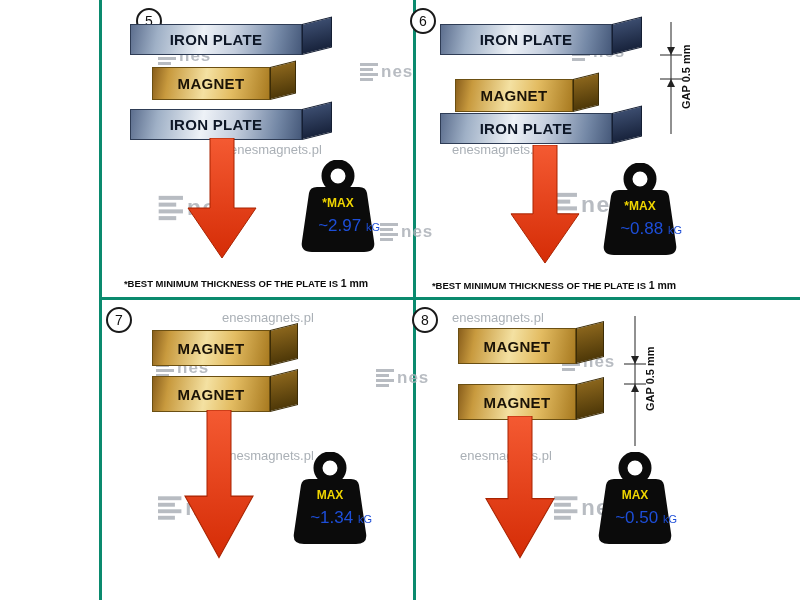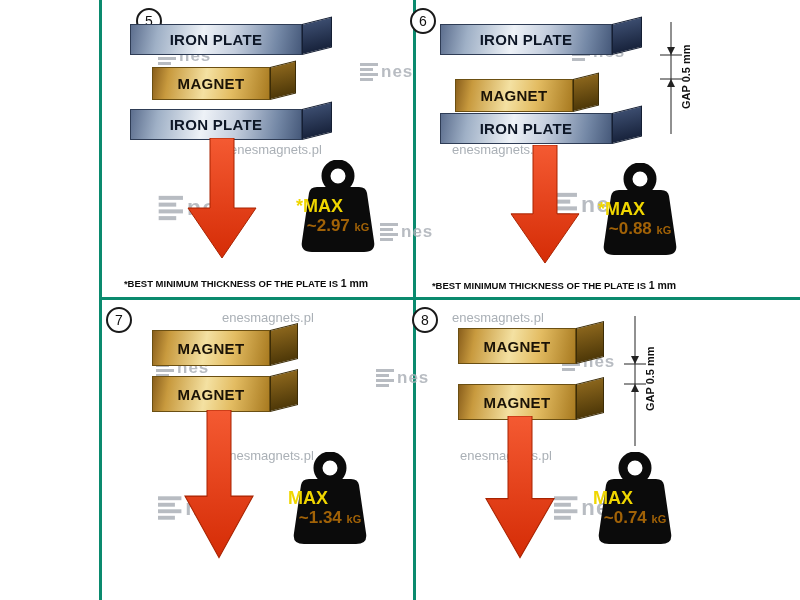--- a/index.html
+++ b/index.html
@@ -17,22 +17,22 @@
               border:1px solid #2e3c55;color:#0d1626;}
   .iron .side{background:linear-gradient(180deg,#3b4c6e,#18233c);border:1px solid #141e33;box-sizing:border-box;}
   .magnet .face{background:linear-gradient(100deg,#8a5f1c 0%,#c89a3e 14%,#f4e1a2 45%,#e3bc62 68%,#a87a20 100%);
                 border:1px solid #6b4f12;color:#1a1206;}
   .magnet .side{background:linear-gradient(180deg,#8a651c,#4e3808);border:1px solid #3c2c06;box-sizing:border-box;}
   
   .arrow{position:absolute;}
   
   .weight{position:absolute;width:84px;height:100px;}
   .weight svg{position:absolute;left:0;top:0;}
-  .w-label{position:absolute;top:36px;left:0;right:0;text-align:left;color:#f0d600;font-weight:bold;font-size:18px;}
-  .w-value{position:absolute;top:56px;left:0;right:0;text-align:center;color:#a16207;font-weight:bold;font-size:17px;}
+  .w-label{position:absolute;top:36px;left:0;right:0;text-align:center;color:#f0d600;font-weight:bold;font-size:12px;}
+  .w-value{position:absolute;top:56px;left:0;right:0;text-align:right;color:#1d4ed8;font-weight:normal;font-size:17px;}
   .w-unit{font-size:11px;}
   
   .note{position:absolute;font-size:9.5px;font-weight:bold;text-align:center;color:#0c0c0c;letter-spacing:0;}
   .note .nb{font-size:10.5px;}
   
   .gap-anno{position:absolute;}
   .gap-label{position:absolute;writing-mode:vertical-rl;transform:rotate(180deg);font-weight:bold;font-size:11px;
              display:flex;align-items:center;justify-content:center;color:#111;}
   
   .wm-site{position:absolute;color:#aab0b6;font-size:13px;}
@@ -291,16 +291,16 @@
   <svg class="arrow" style="left:481px;top:416px;" width="78" height="144" viewBox="0 0 78 122" preserveAspectRatio="none">
     <polygon points="27,0 51,0 51,70 73,70 39,120 5,70 27,70" fill="url(#arrowGrad)" stroke="#a82300" stroke-width="1"></polygon>
   </svg>
 
   <div class="weight" style="left:593px;top:452px;">
     <svg width="84" height="100" viewBox="0 0 84 100">
       <circle cx="42" cy="16" r="12" fill="none" stroke="#0b0b0b" stroke-width="9"></circle>
       <path d="M21 27 L63 27 Q70 27 71 33 L78 81 Q80 92 68 92 L16 92 Q4 92 6 81 L13 33 Q14 27 21 27 Z" fill="#0b0b0b"></path>
     </svg>
     <div class="w-label">MAX</div>
-    <div class="w-value"><span>~0.74</span> <span class="w-unit">kG</span></div>
+    <div class="w-value"><span>~0.50</span> <span class="w-unit">kG</span></div>
   </div>
 
 </div>
 
 </body></html>

